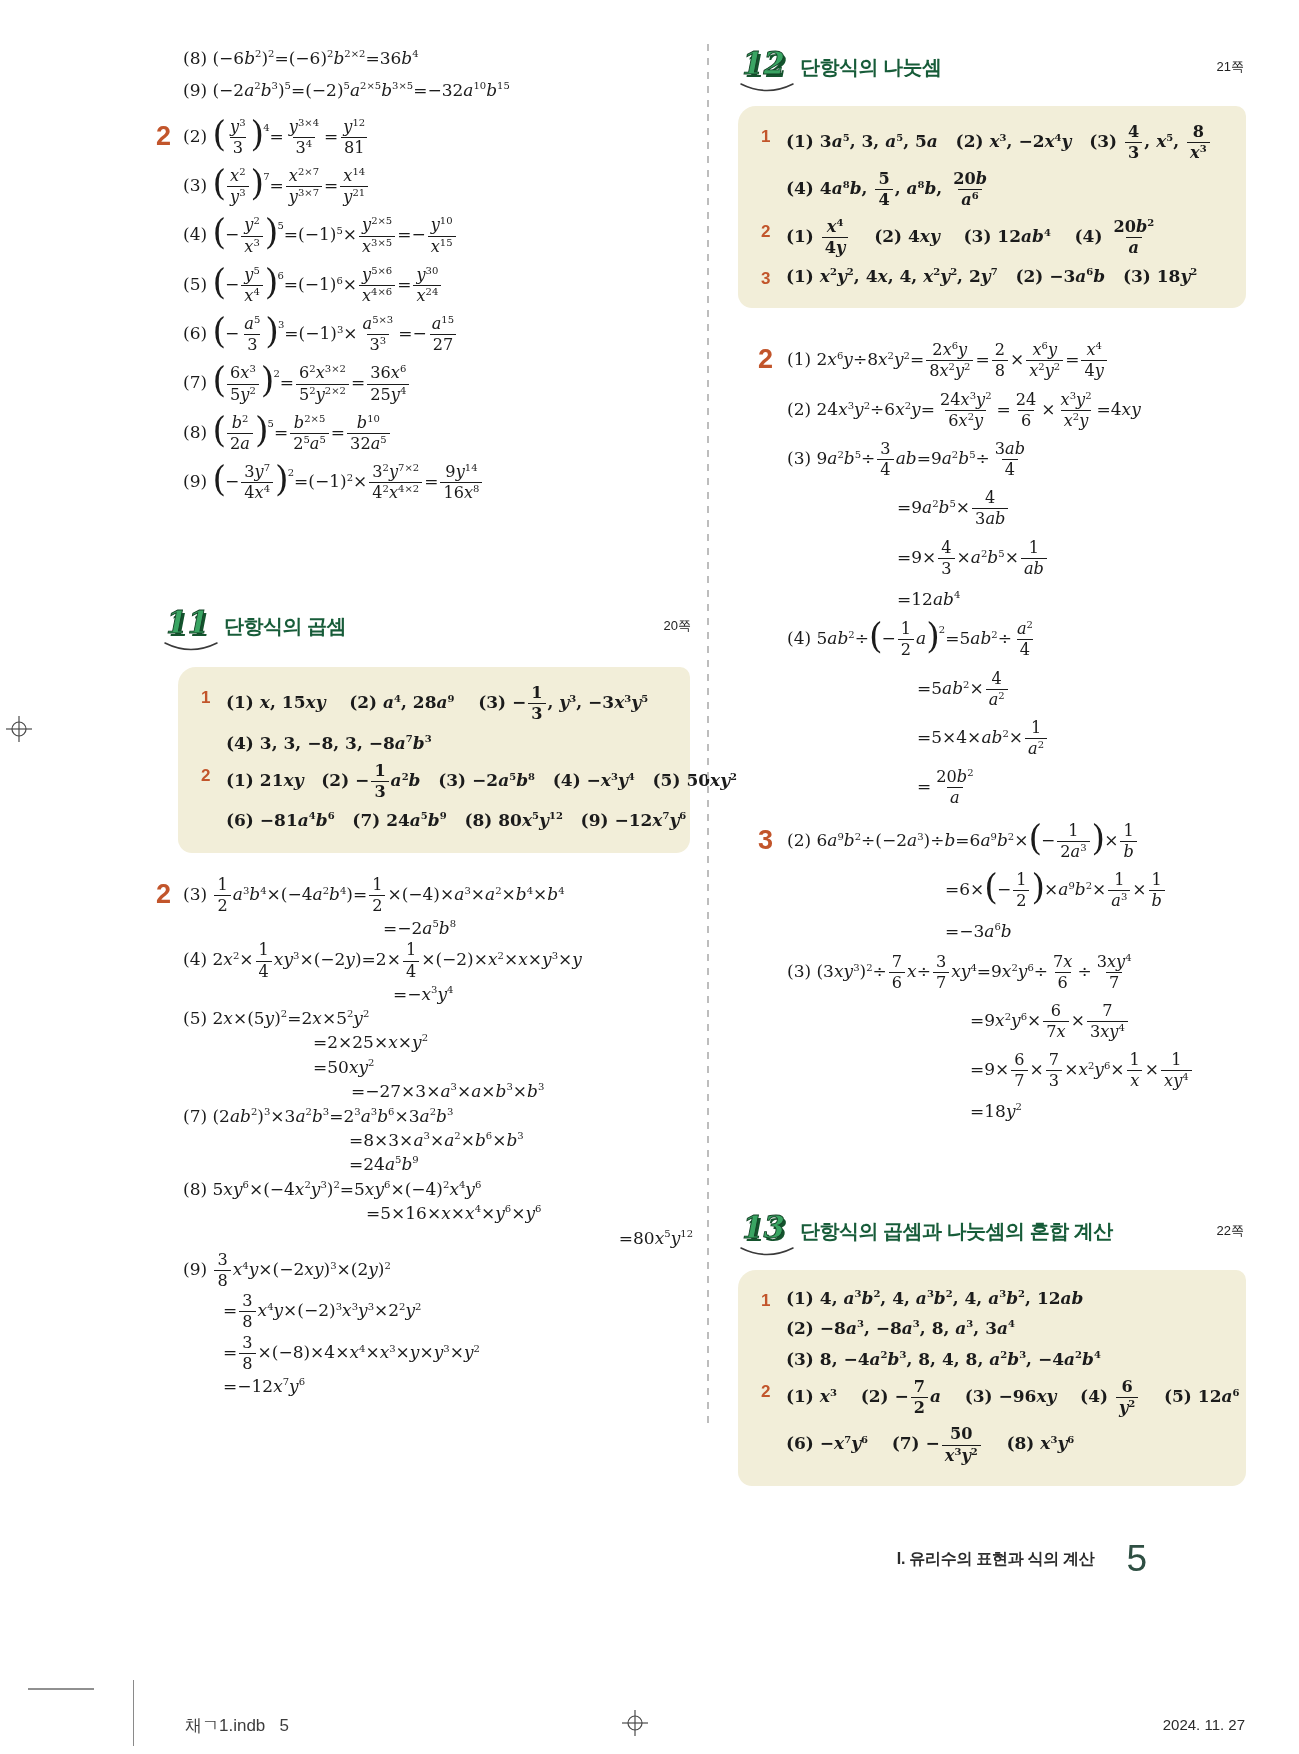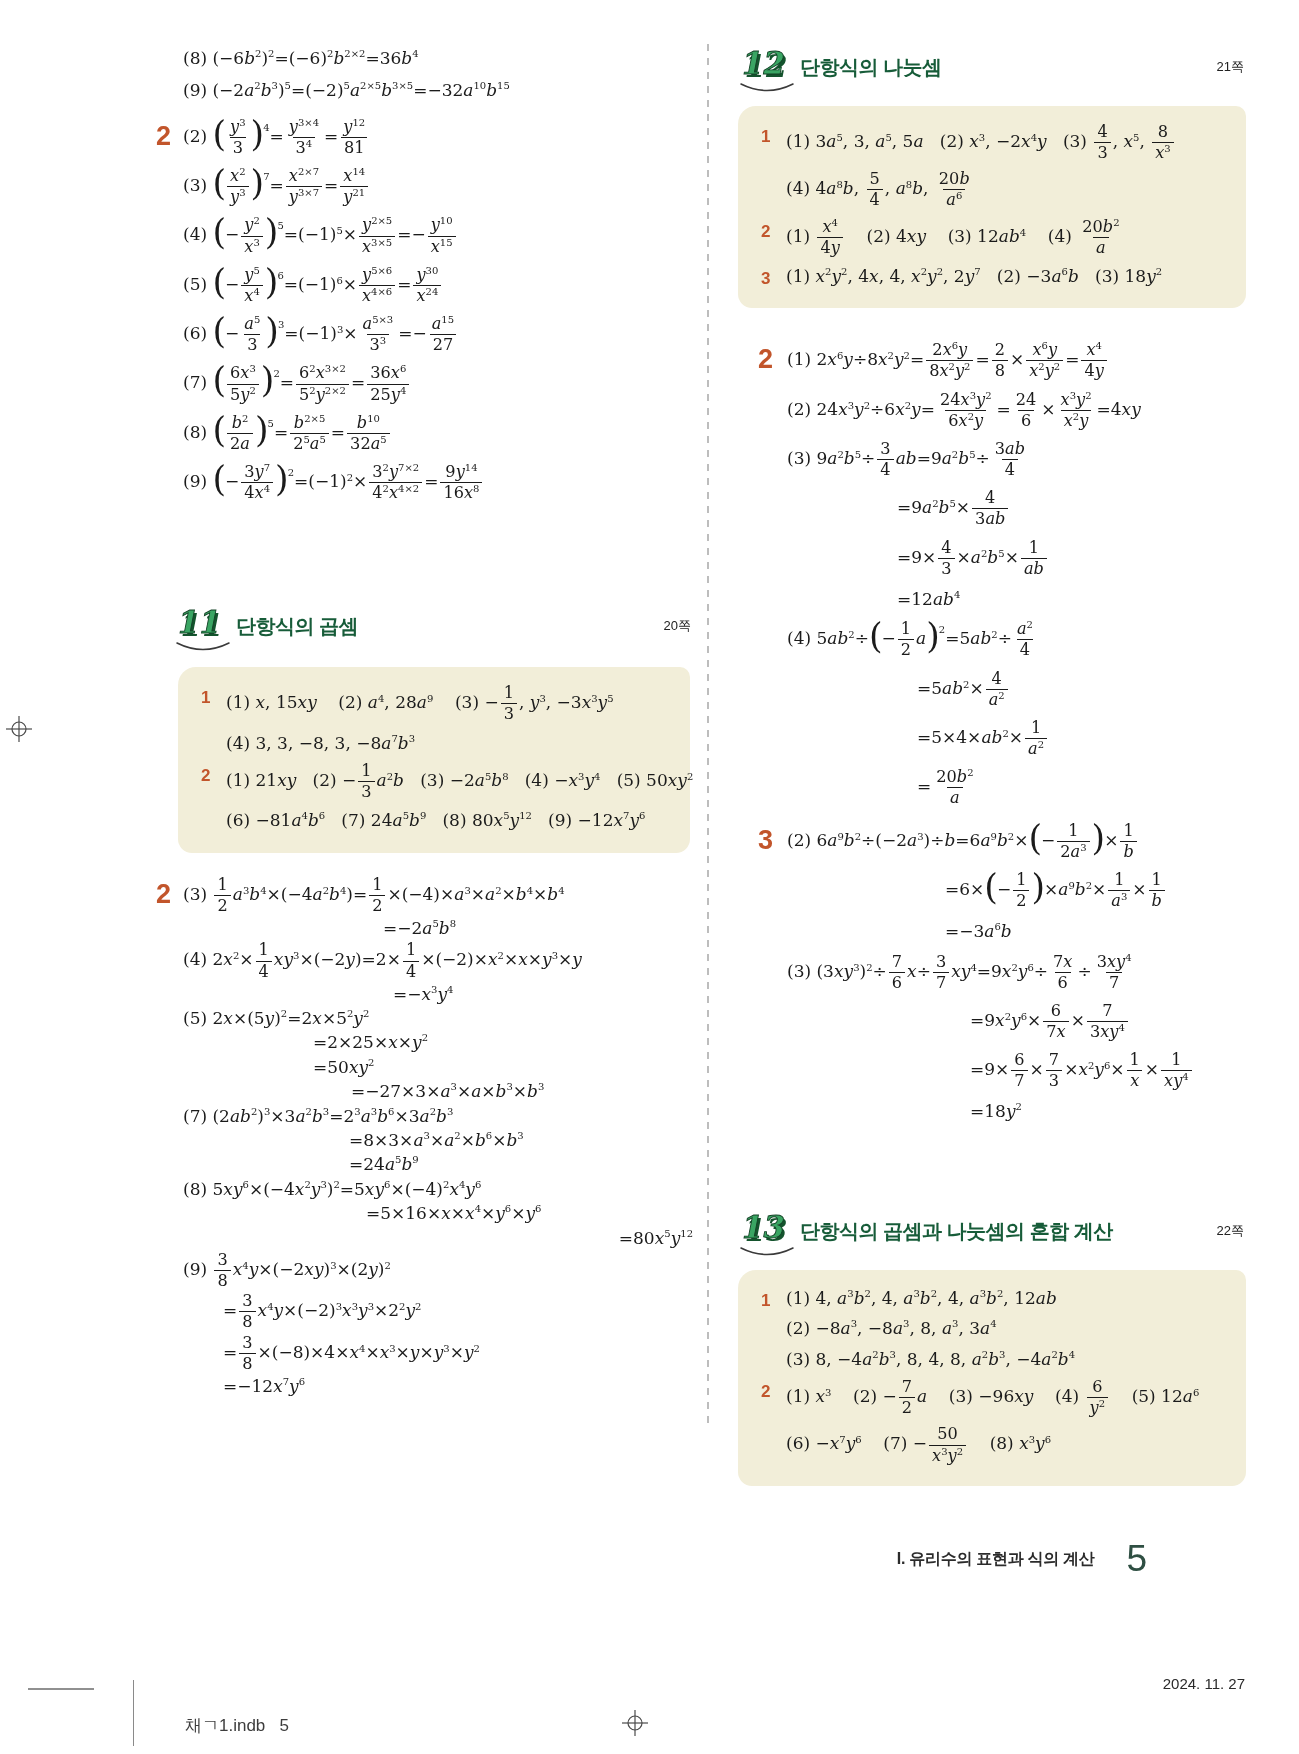--- a/index.html
+++ b/index.html
@@ -28,49 +28,49 @@
   
   .sol-block{position:relative;padding-left:25px;}
   .col-right .sol-block{padding-left:49px;}
   .sol-marker{position:absolute;left:-2px;top:4px;font-weight:bold;font-size:27px;color:#c2552b;
     font-family:"Liberation Sans",sans-serif;line-height:1;}
   .col-right .sol-marker{left:20px;}
   .sol-line{margin-bottom:4px;}
   .sol-block.wide .sol-line{margin-bottom:12px;}
 
   
-  .section-header{position:relative;height:54px;margin-left:20px;}
+  .section-header{position:relative;height:54px;margin-left:8px;}
   .col-right .section-header{margin-left:4px;}
   .sec-num{position:absolute;left:0;top:2px;font-family:"DejaVu Serif",serif;font-weight:bold;
     font-style:italic;font-size:31px;line-height:1;color:#3aa563;
     -webkit-text-stroke:0.9px #123f24;text-shadow:2.5px 2.5px 0 #14532d;}
   .sec-arc{position:absolute;left:-4px;top:36px;}
   .sec-title{position:absolute;left:58px;top:8px;font-size:20px;font-weight:bold;color:#175c39;
     letter-spacing:-0.5px;}
   .sec-page{position:absolute;right:2px;top:12px;font-size:13px;color:#222;}
 
   
   .answer-box{background:#f2eed9;border-radius:18px 10px 14px 14px;padding:18px 14px 12px 48px;}
   .col-left .answer-box{margin-left:20px;width:512px;}
   .col-right .answer-box{width:508px;}
   .box-row{position:relative;margin-bottom:6px;}
   .box-marker{position:absolute;left:-25px;top:3px;color:#c2552b;font-weight:bold;font-size:17px;
     font-family:"Liberation Sans",sans-serif;}
-  .box-line{margin-bottom:10px;}
+  .box-line{margin-bottom:10px;font-weight:bold;}
 
   
   .page-footer{position:absolute;top:1538px;right:152px;display:flex;align-items:center;gap:32px;text-align:center;}
   .chapter{font-size:16px;font-weight:bold;color:#2b2b2b;letter-spacing:-0.3px;}
   .pagenum{font-size:37px;color:#2f4f43;font-family:"Liberation Sans",sans-serif;}
 
   
   .print-hline{position:absolute;left:28px;top:1688px;width:66px;border-top:2px solid #909090;}
   .print-vline{position:absolute;left:133px;top:1680px;height:66px;border-left:1px solid #8a8a8a;}
   .print-left{position:absolute;left:185px;top:1714px;font-size:17px;color:#3d3d3d;white-space:pre;}
-  .print-right{position:absolute;right:54px;top:1675px;font-size:15px;color:#2b2b2b;}
+  .print-right{position:absolute;right:54px;top:1716px;font-size:15px;color:#2b2b2b;}
   .reg-mark{position:absolute;}
   .reg-left{left:6px;top:716px;}
   .reg-bottom{left:622px;top:1710px;}
   .reg-mark line,.reg-mark circle{stroke:#4a4a4a;stroke-width:1.2;fill:none;}
 </style>
 </head>
 <body>
 
 <div class="page">
 

